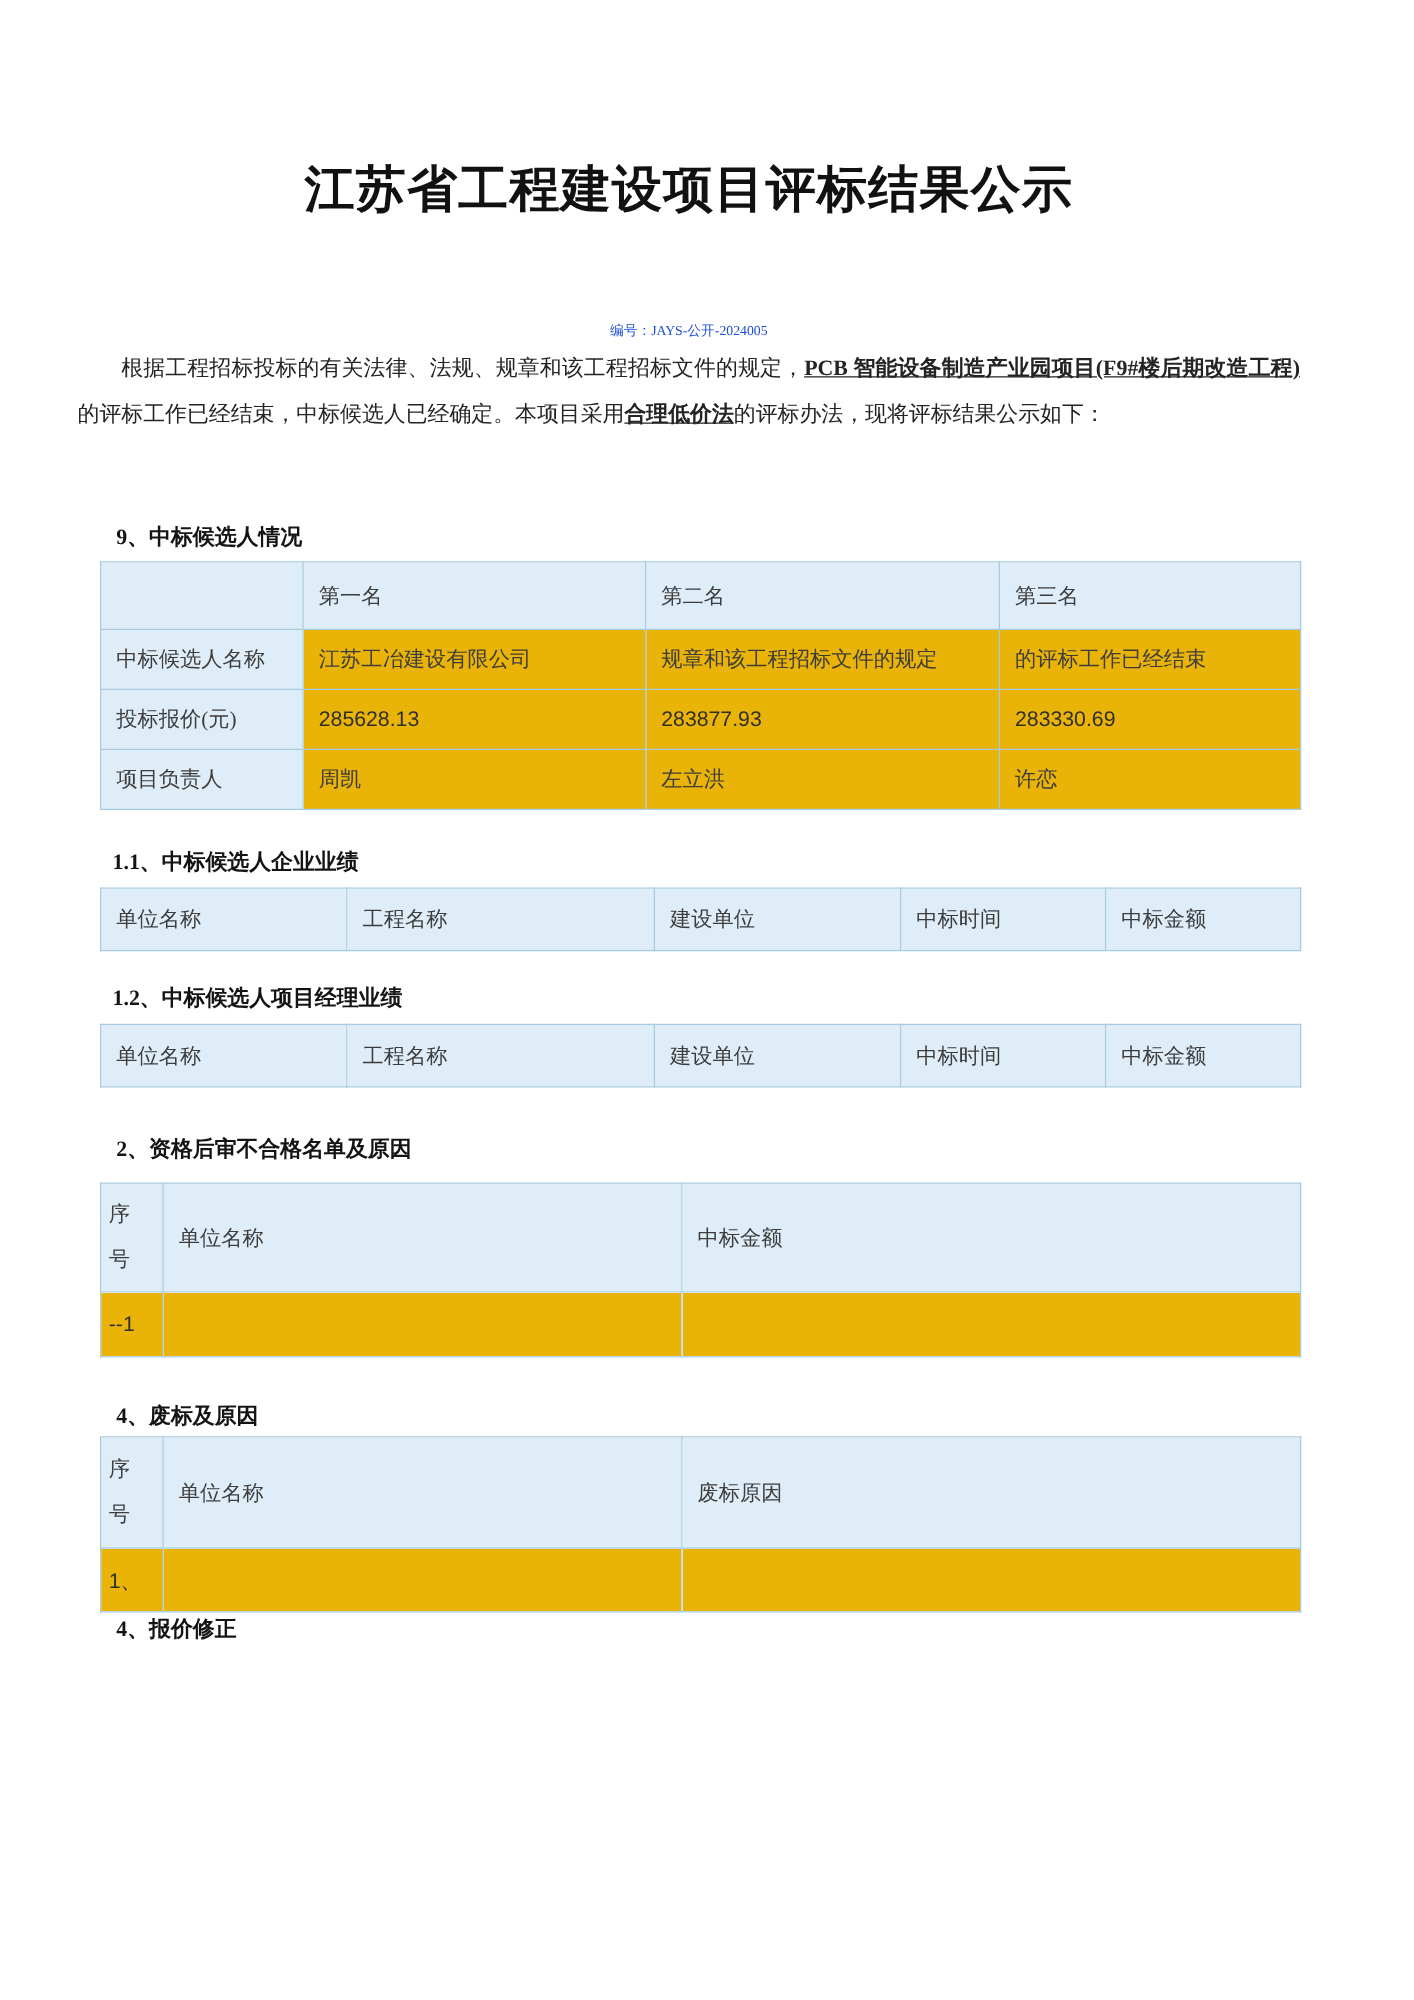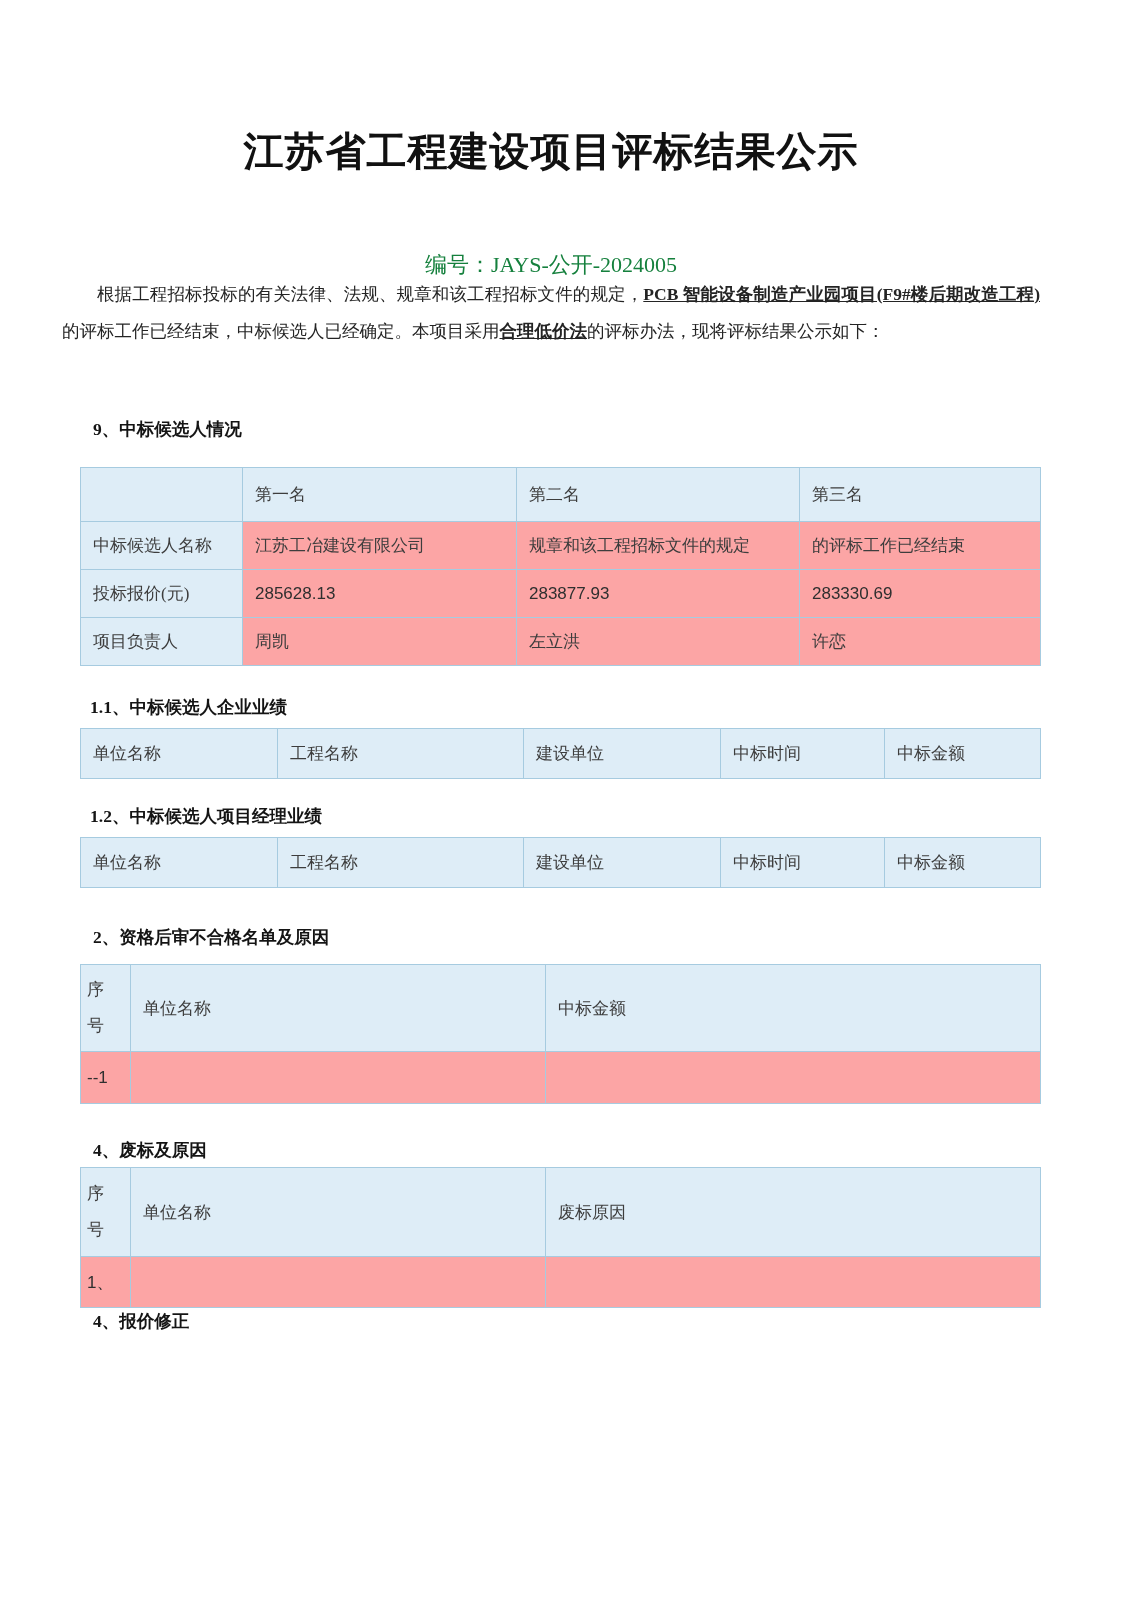--- a/index.html
+++ b/index.html
@@ -7,21 +7,21 @@
   body { font-family:"Liberation Serif","DejaVu Serif",serif; color:#262626; }
   .page { width:1131px; height:1600px; padding:0 91px 0 62px; }
 
   h1.title {
     margin-top:130px; text-align:center;
     font-size:40px; font-weight:bold; line-height:44px; color:#111;
     letter-spacing:1px;
   }
   .doc-number {
     margin-top:80px; text-align:center;
-    font-size:22px; line-height:22px; color:#15803d;
+    font-size:11px; line-height:22px; color:#1d4ed8;
   }
   .intro {
     font-size:17.5px; line-height:37px;
     text-align:justify; text-indent:35px; color:#242424;
   }
   .intro .em { font-weight:bold; text-decoration:underline; }
 
   h2.sec {
     margin:0 0 0 31px; font-size:17.5px; font-weight:bold;
     line-height:26px; color:#141414;
@@ -37,24 +37,24 @@
     border-collapse:collapse; table-layout:fixed;
     width:960px; margin-left:18px;
     font-size:17px; color:#3d3d3d;
   }
   td, th {
     border:1px solid #a6cbe0; vertical-align:middle;
     text-align:left; font-weight:normal; padding:0 12px;
     overflow:hidden;
   }
   .shaded { background:#deedf7; }
-  .white  { background:#fca5a5; }
+  .white  { background:#eab308; }
   .num { font-family:"Liberation Sans","DejaVu Sans",sans-serif; color:#2f2f2f; }
 
-  table.t1 { margin-top:25px;padding-left:16px; }
+  table.t1 { margin-top:7px;padding-left:16px; }
   table.t1 tr.hd td   { height:54px; }
   table.t1 tr.body td { height:48px; }
 
   table.tperf { margin-top:8px; }
   table.tperf tr th { height:50px; }
   .tb11 { } 
 
   table.tfail { }
   table.t2 { margin-top:14px; }
   table.t3 { margin-top:4px; }

